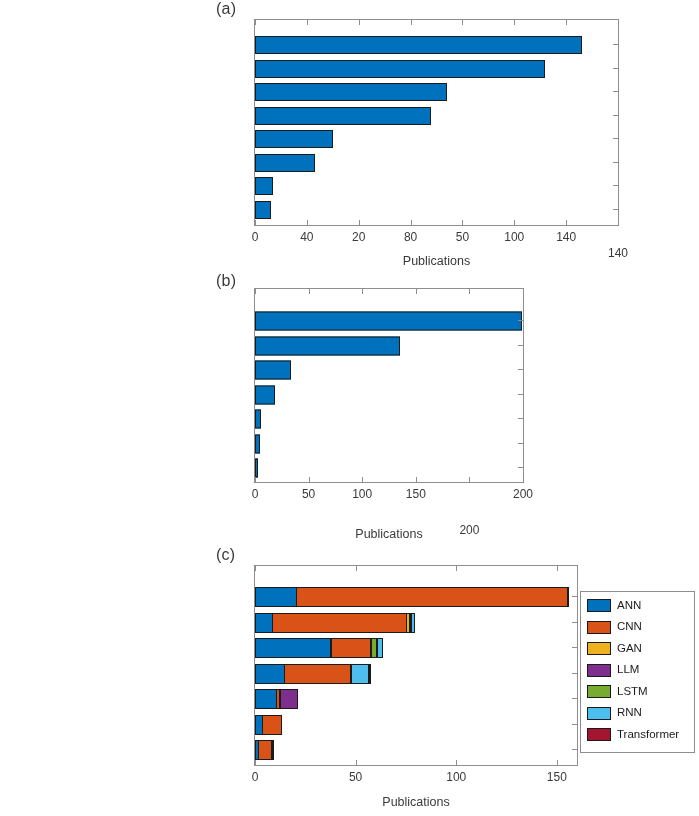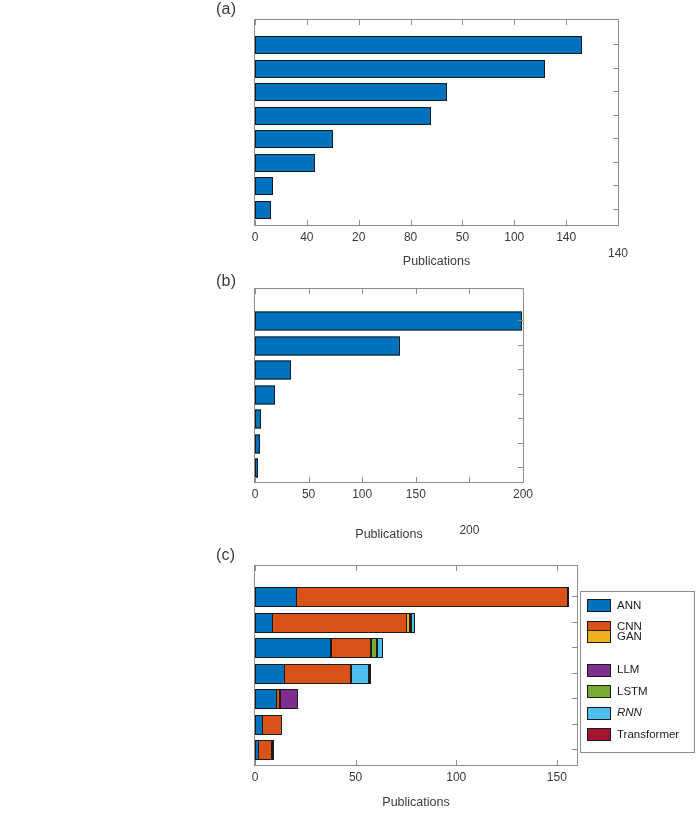--- a/index.html
+++ b/index.html
@@ -289,33 +289,33 @@
 
     <div class="legend" id="legend-c" style="left:580px;top:591px;width:115px;height:162px;">
         <div class="legend-item" style="top: 7px;">
           <div class="legend-swatch" style="background: rgb(0, 114, 189);"></div>
           <div class="legend-text">ANN</div>
         </div>
         <div class="legend-item" style="top: 28.5px;">
           <div class="legend-swatch" style="background: rgb(217, 83, 25);"></div>
           <div class="legend-text">CNN</div>
         </div>
-        <div class="legend-item" style="top: 38px;">
+        <div class="legend-item" style="top: 50px;">
           <div class="legend-swatch" style="background: rgb(237, 177, 32);"></div>
           <div class="legend-text">GAN</div>
         </div>
         <div class="legend-item" style="top: 71.5px;">
           <div class="legend-swatch" style="background: rgb(126, 47, 142);"></div>
           <div class="legend-text">LLM</div>
         </div>
         <div class="legend-item" style="top: 93px;">
           <div class="legend-swatch" style="background: rgb(119, 172, 48);"></div>
           <div class="legend-text">LSTM</div>
         </div>
-        <div class="legend-item" style="top: 114.5px; font-style: italic;">
+        <div class="legend-item" style="top: 114.5px;">
           <div class="legend-swatch" style="background: rgb(77, 190, 238);"></div>
           <div class="legend-text">RNN</div>
         </div>
         <div class="legend-item" style="top: 136px;">
           <div class="legend-swatch" style="background: rgb(162, 20, 47);"></div>
           <div class="legend-text">Transformer</div>
         </div>
       </div>
   </div>
 

